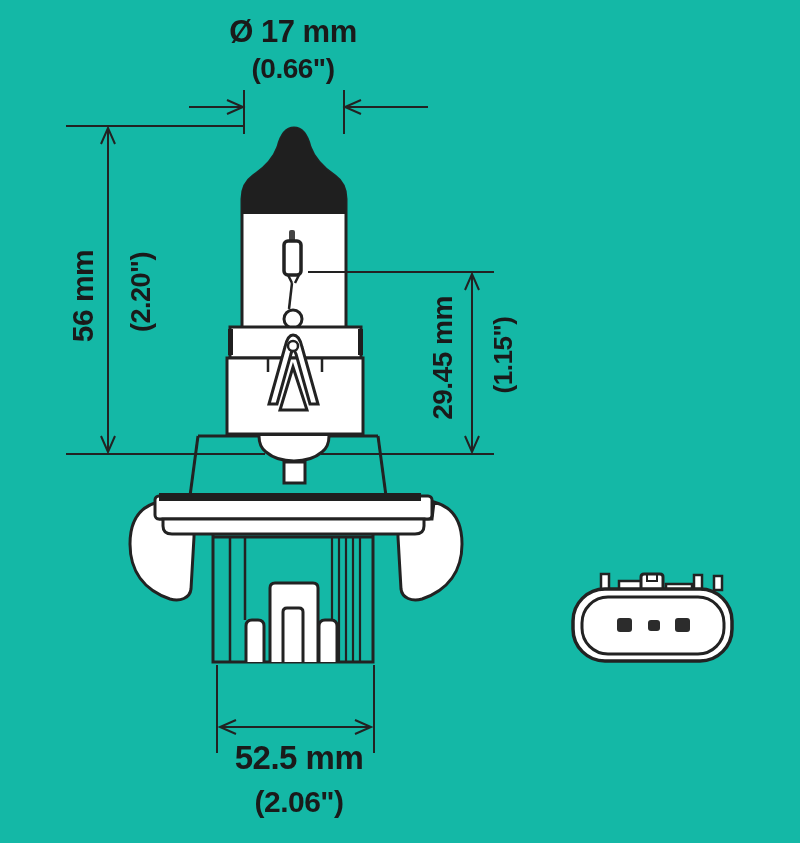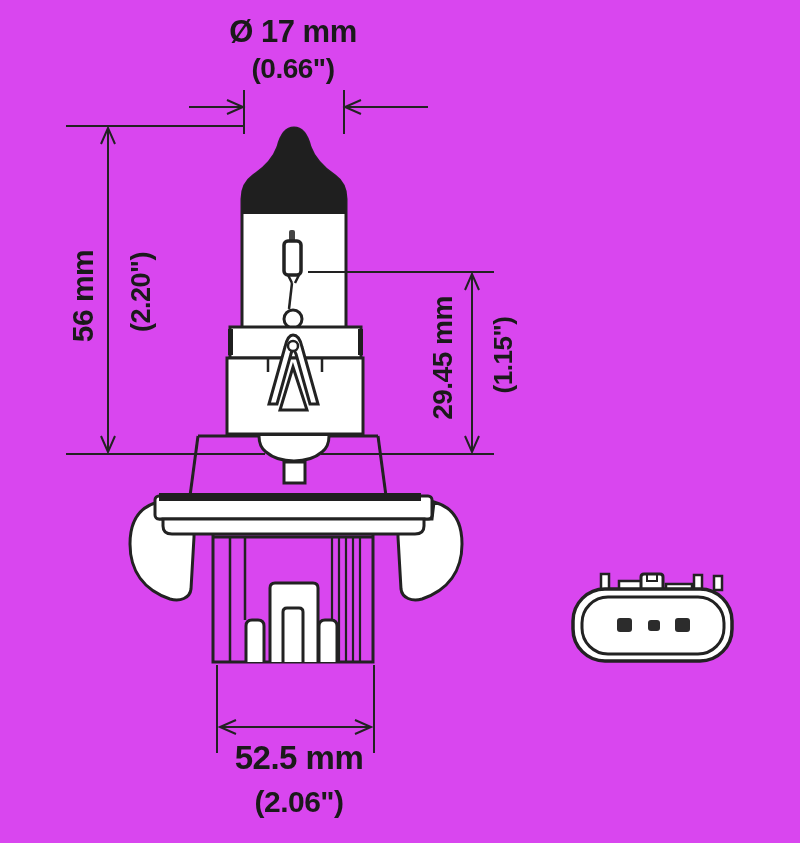--- a/index.html
+++ b/index.html
@@ -1,16 +1,16 @@
 <!DOCTYPE html>
 <html><head>
 <meta charset="utf-8">
 <style>
   html,body{margin:0;padding:0;background:#ffffff;}
-  .stage{position:relative;width:800px;height:843px;background:#d946ef;overflow:hidden;
+  .stage{position:relative;width:800px;height:843px;background:#14b8a6;overflow:hidden;
          font-family:"Liberation Sans",sans-serif;}
   svg text{font-family:"Liberation Sans","DejaVu Sans",sans-serif;font-weight:bold;
            fill:#1a1a1a;letter-spacing:-0.5px;}
   .ln{stroke:#222222;fill:none;}
   .w3{stroke-width:3px;}
   .w25{stroke-width:2.5px;}
   .w2{stroke-width:2px;}
   .fw{fill:#ffffff;}
   .fb{fill:#1f1f1f;stroke:none;}
 </style>

